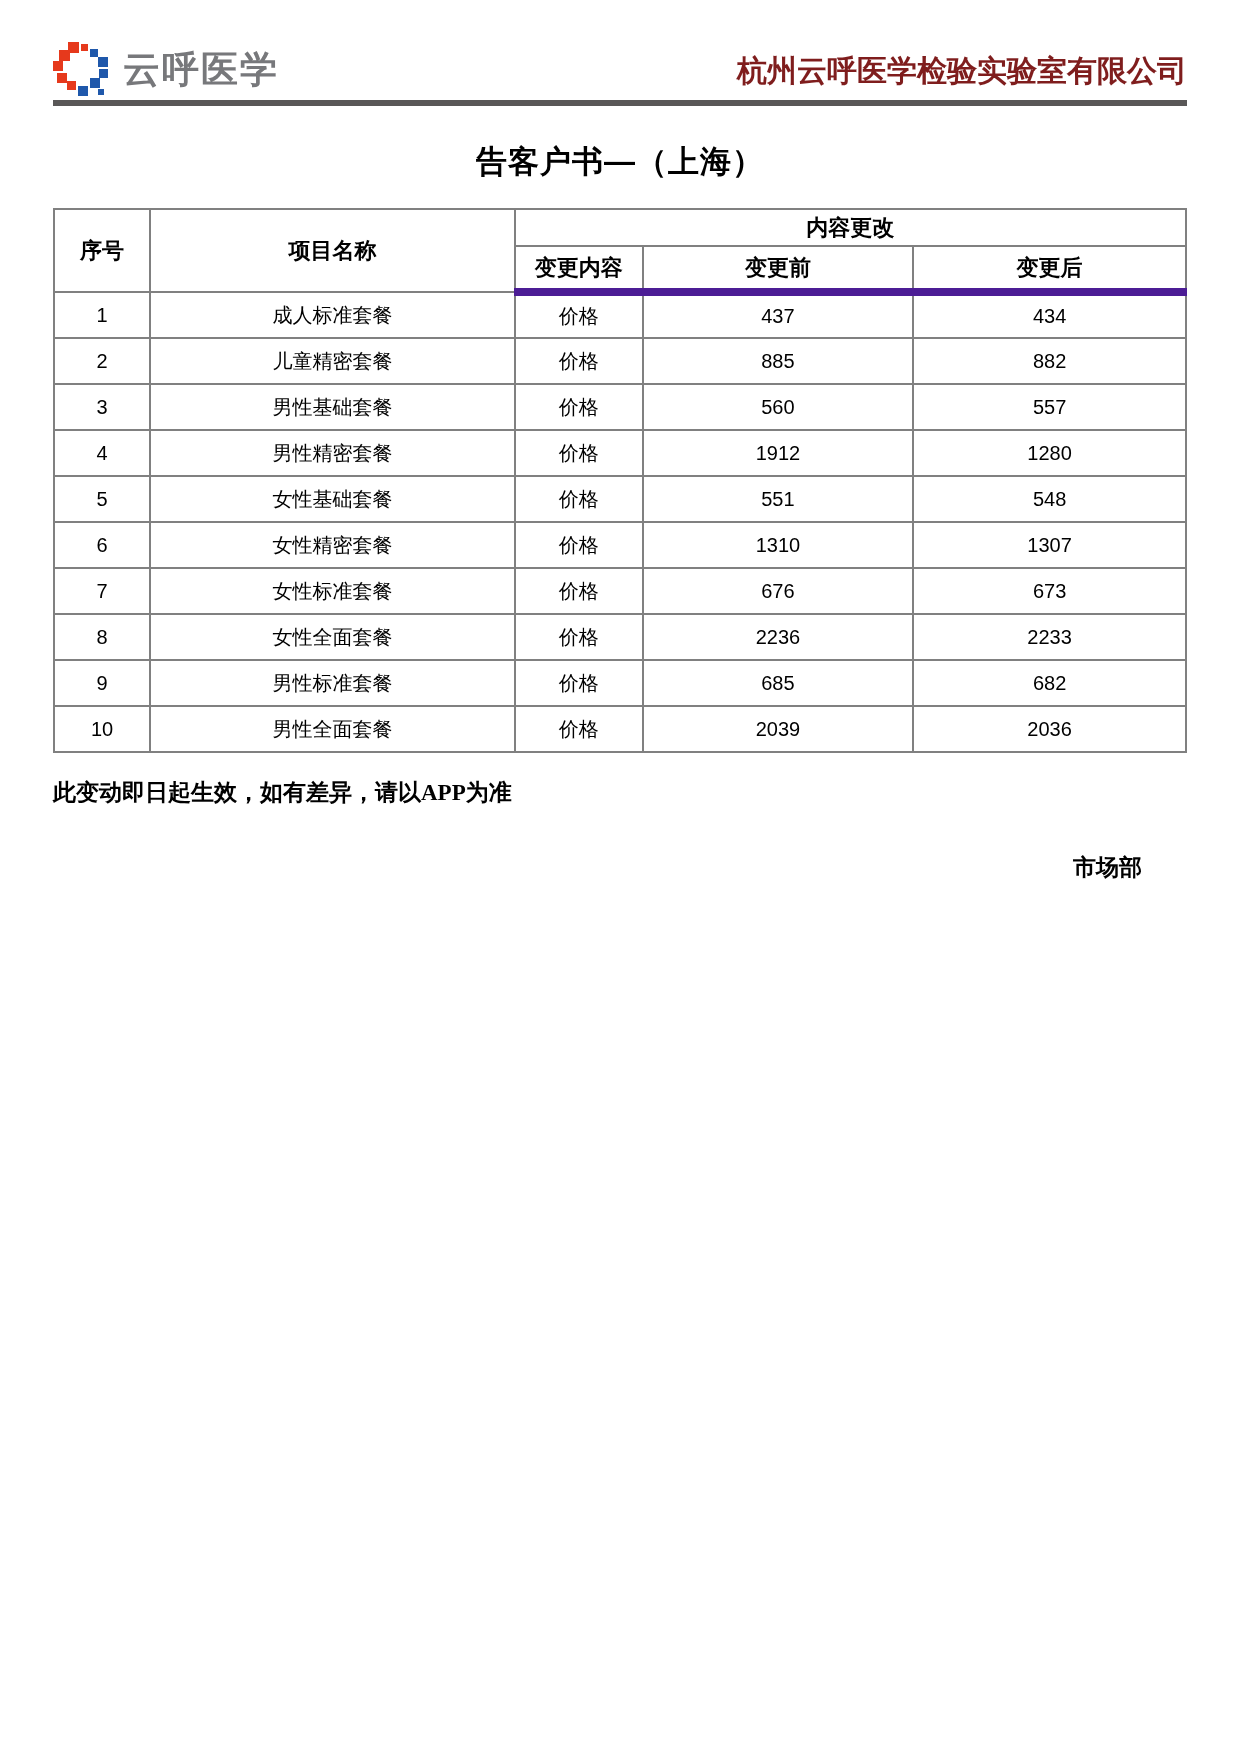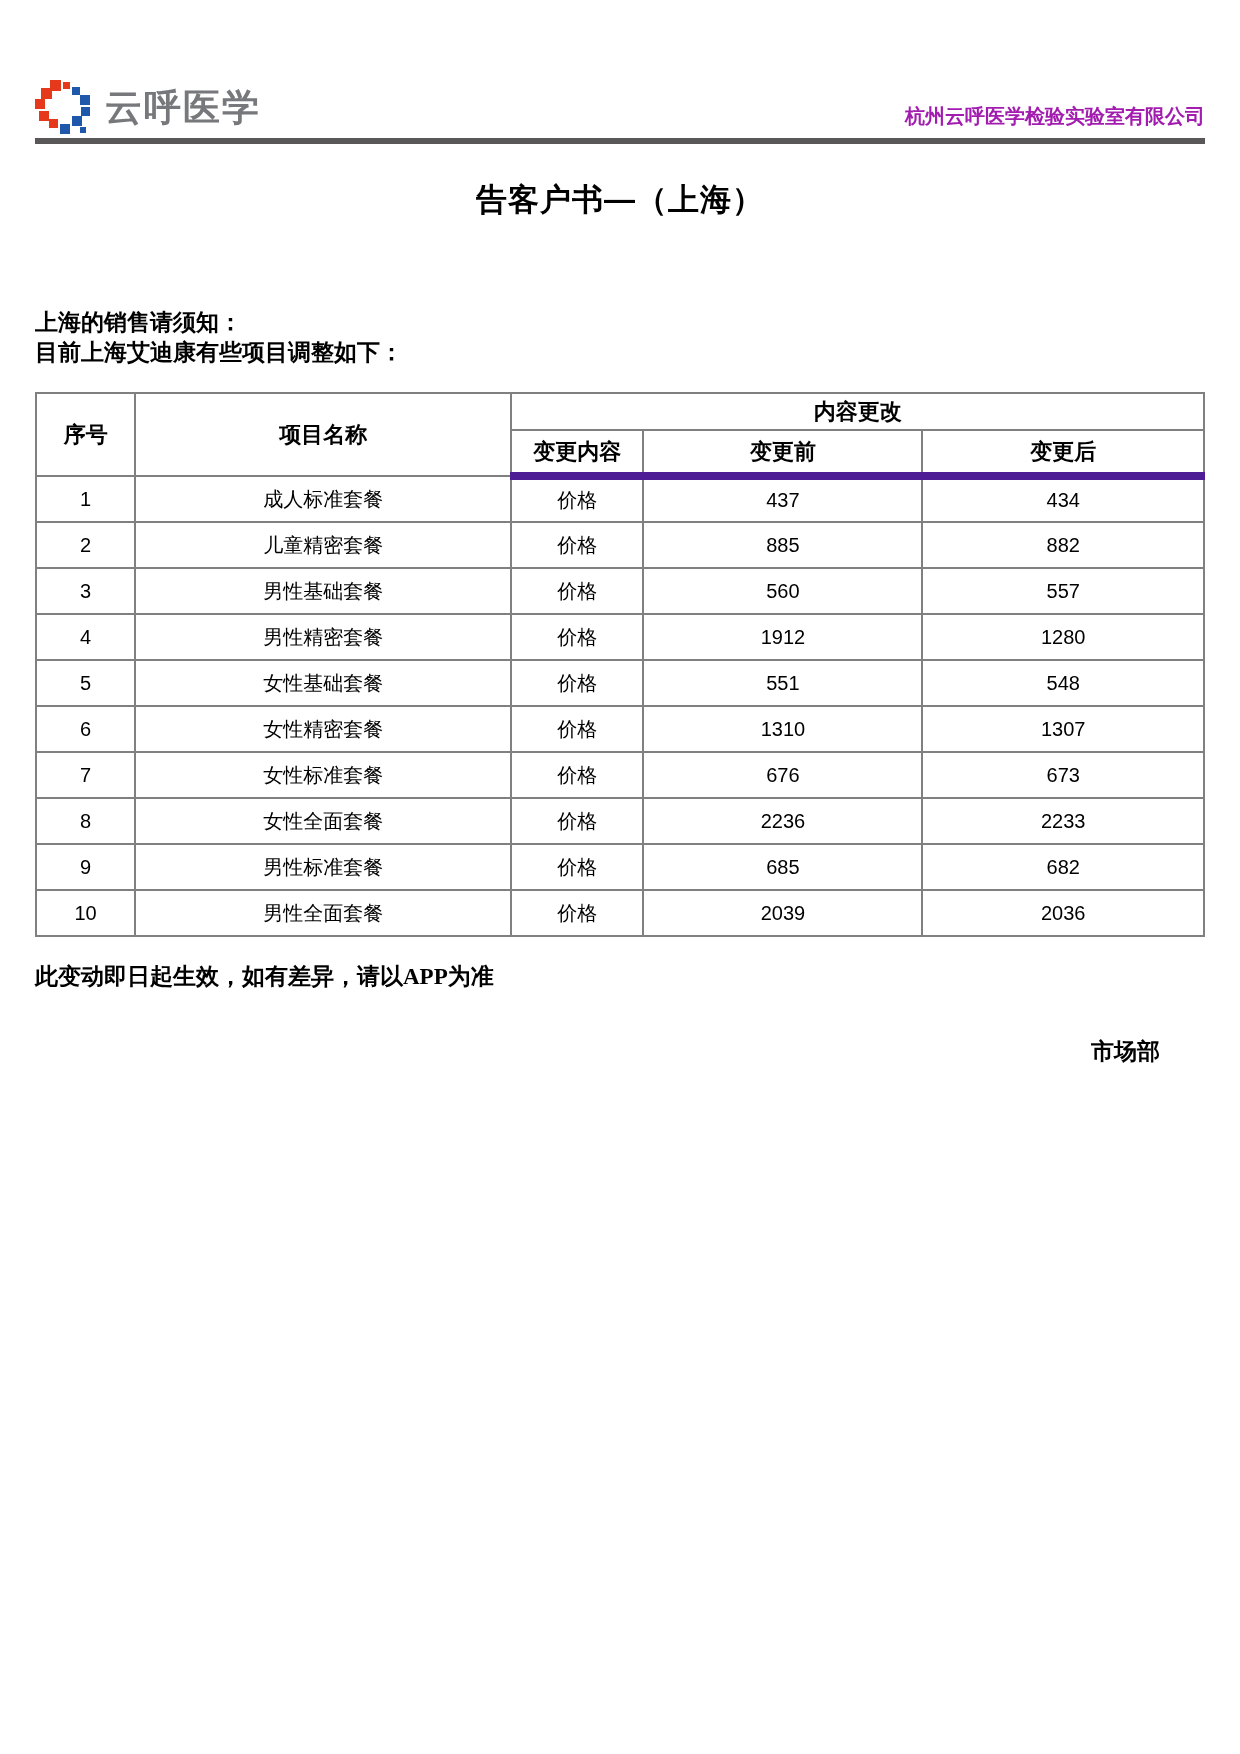--- a/index.html
+++ b/index.html
@@ -4,42 +4,42 @@
 <style>
   * { box-sizing: border-box; }
   html, body { margin: 0; padding: 0; }
   body {
     width: 1240px;
     height: 1754px;
     background: #ffffff;
     font-family: "Liberation Sans", "DejaVu Sans", sans-serif;
     color: #000000;
   }
-  .page { padding: 0 35px; margin-top: 38px; }
+  .page { padding: 0 53px; }
 
   
   .header {
     display: flex;
     justify-content: space-between;
     align-items: flex-end;
     padding-top: 38px;
     height: 98px;
   }
   .brand { display: flex; align-items: center; gap: 14px; }
   .logo-icon { width: 56px; height: 56px; }
   .logo-text {
     font-size: 37px;
     font-weight: bold;
     color: #77787b;
     letter-spacing: 2px;
   }
   .company-name {
-    font-size: 20px;
-    font-weight: bold;
-    color: #a21caf;
+    font-size: 30px;
+    font-weight: bold;
+    color: #7f1d1d;
     padding-bottom: 6px;
   }
   .header-rule { height: 6px; background: #595757; margin-top: 2px; }
 
   
   .page-title {
     text-align: center;
     font-size: 31px;
     font-weight: bold;
     margin-top: 35px;
@@ -108,24 +108,20 @@
         </g>
       </svg>
       <span class="logo-text">云呼医学</span>
     </div>
     <div class="company-name">杭州云呼医学检验实验室有限公司</div>
   </div>
   <div class="header-rule"></div>
 
   <div class="page-title">告客户书—（上海）</div>
 
-  <div class="intro">
-    <div>上海的销售请须知：</div>
-    <div>目前上海艾迪康有些项目调整如下：</div>
-  </div>
 
   <table class="price-table">
     <colgroup>
       <col style="width:8.5%">
       <col style="width:32.2%">
       <col style="width:11.3%">
       <col style="width:23.9%">
       <col style="width:24.1%">
     </colgroup>
     <tbody>

